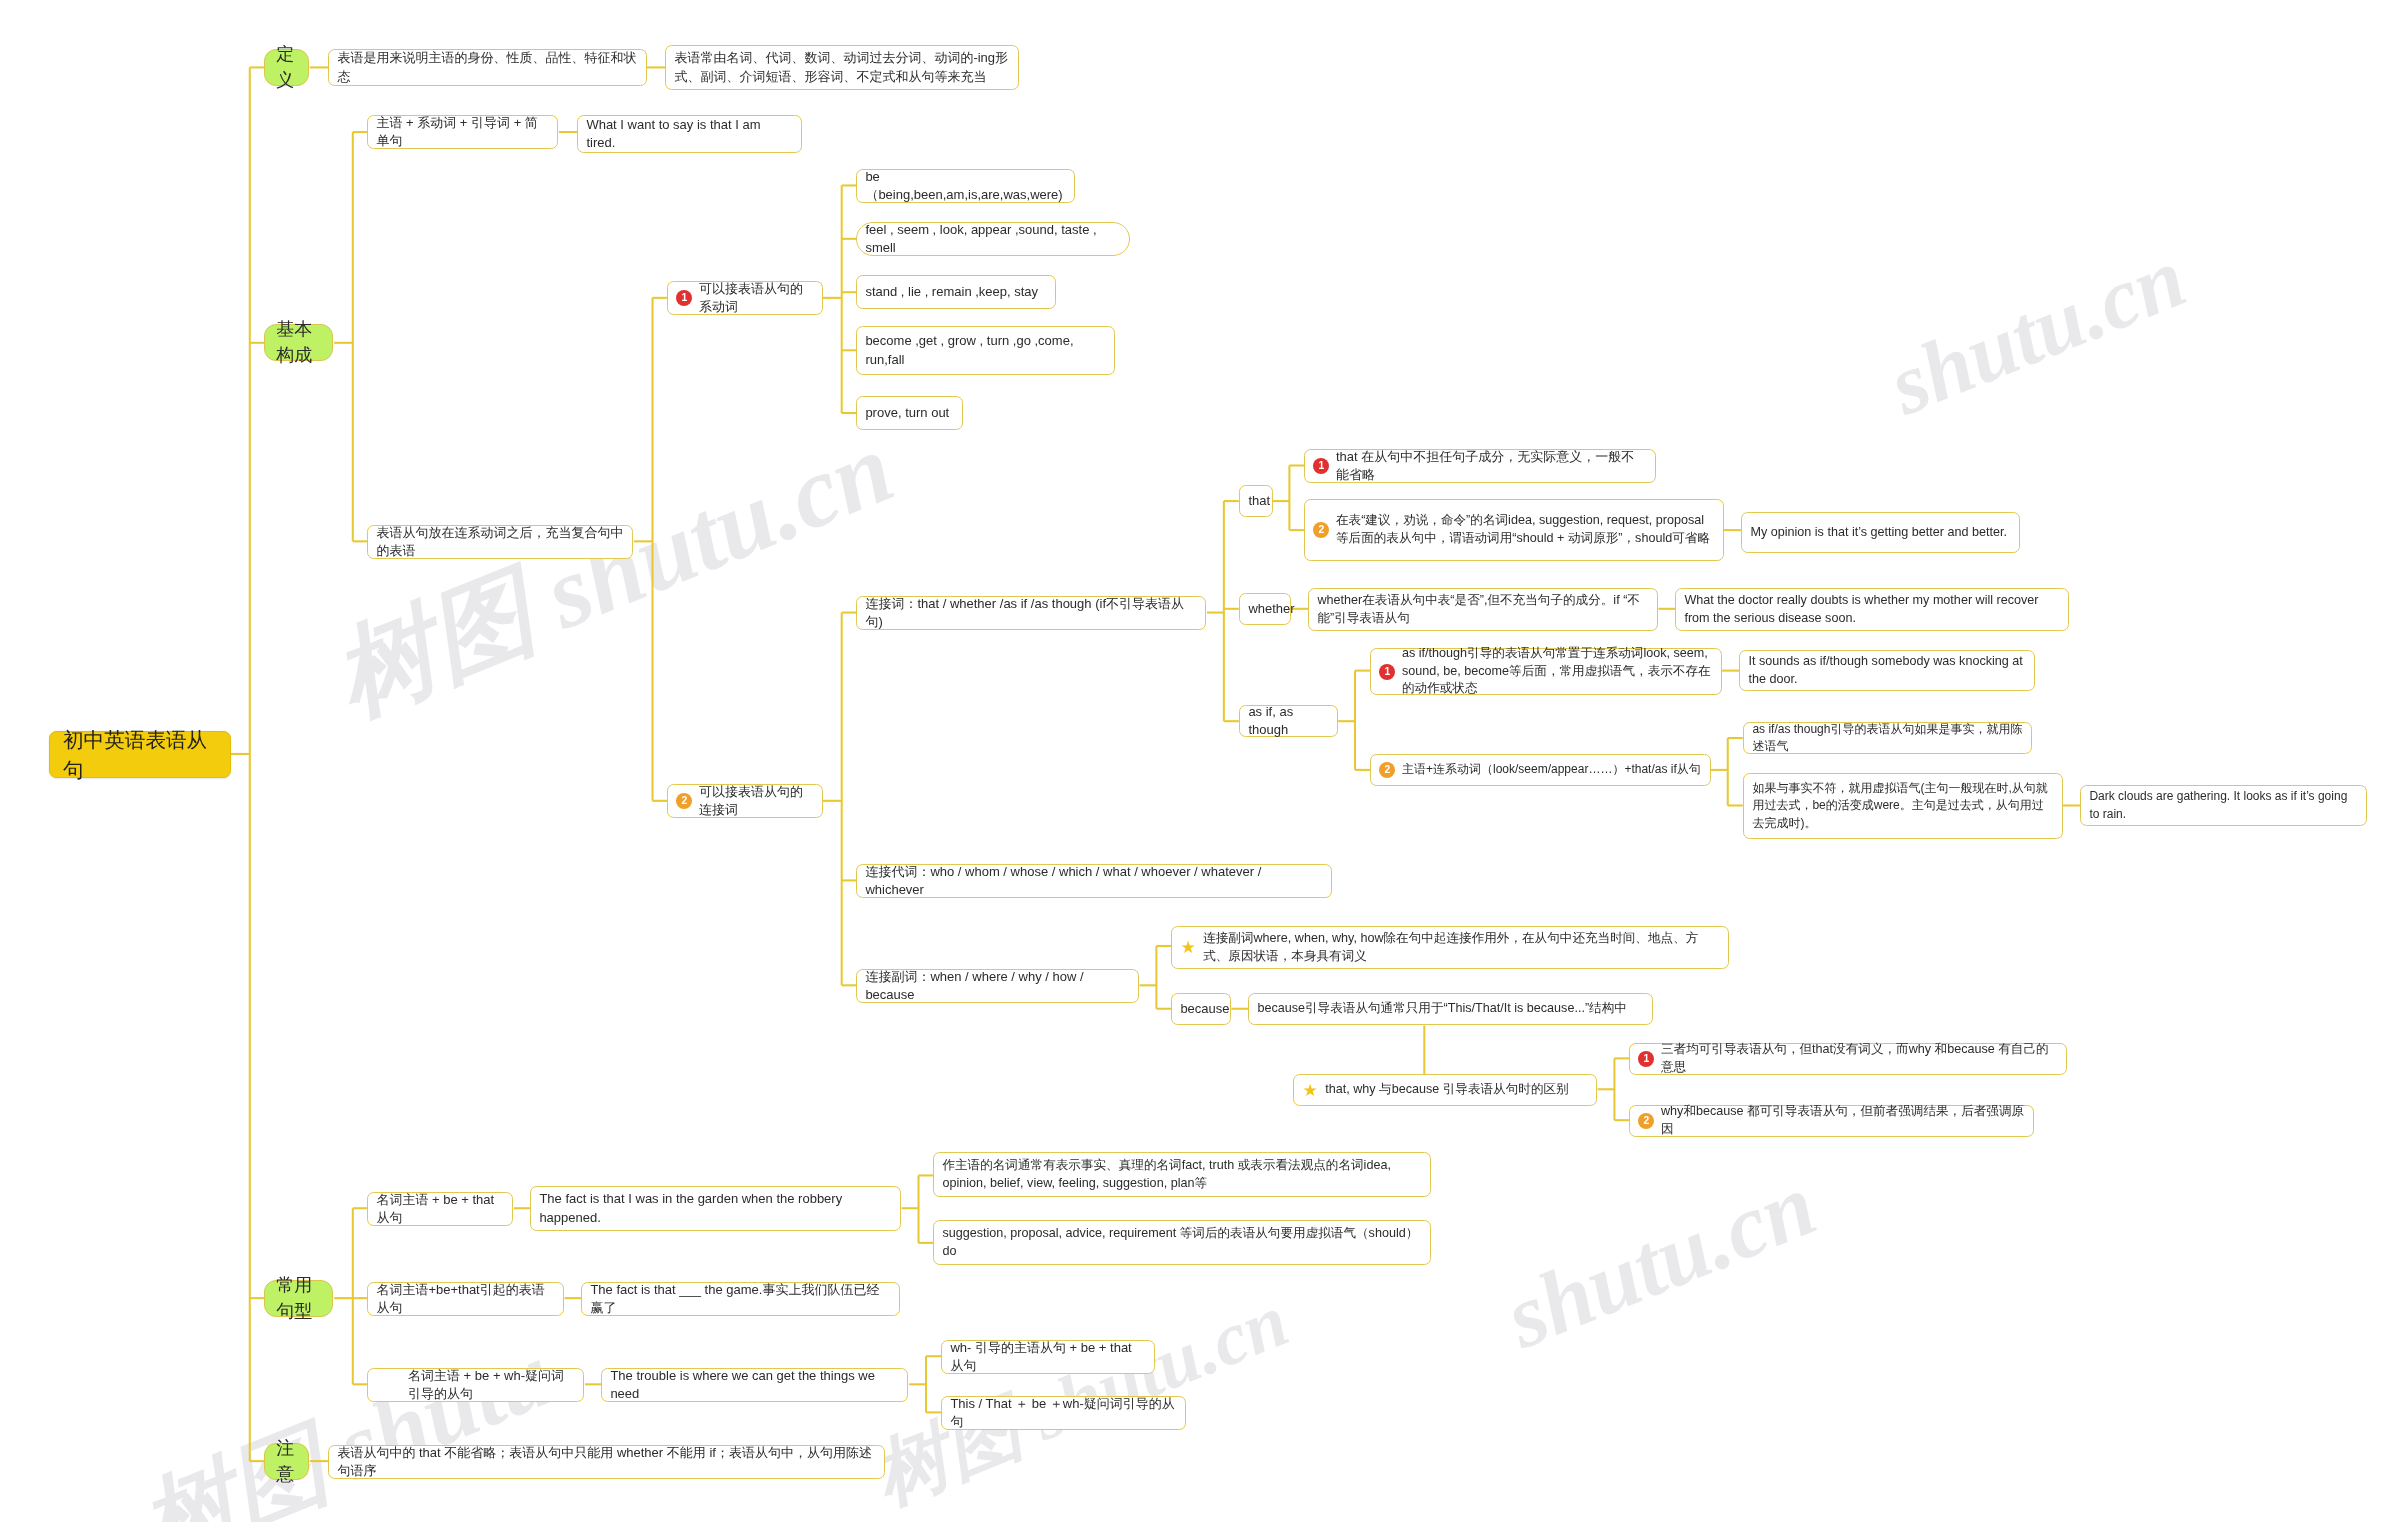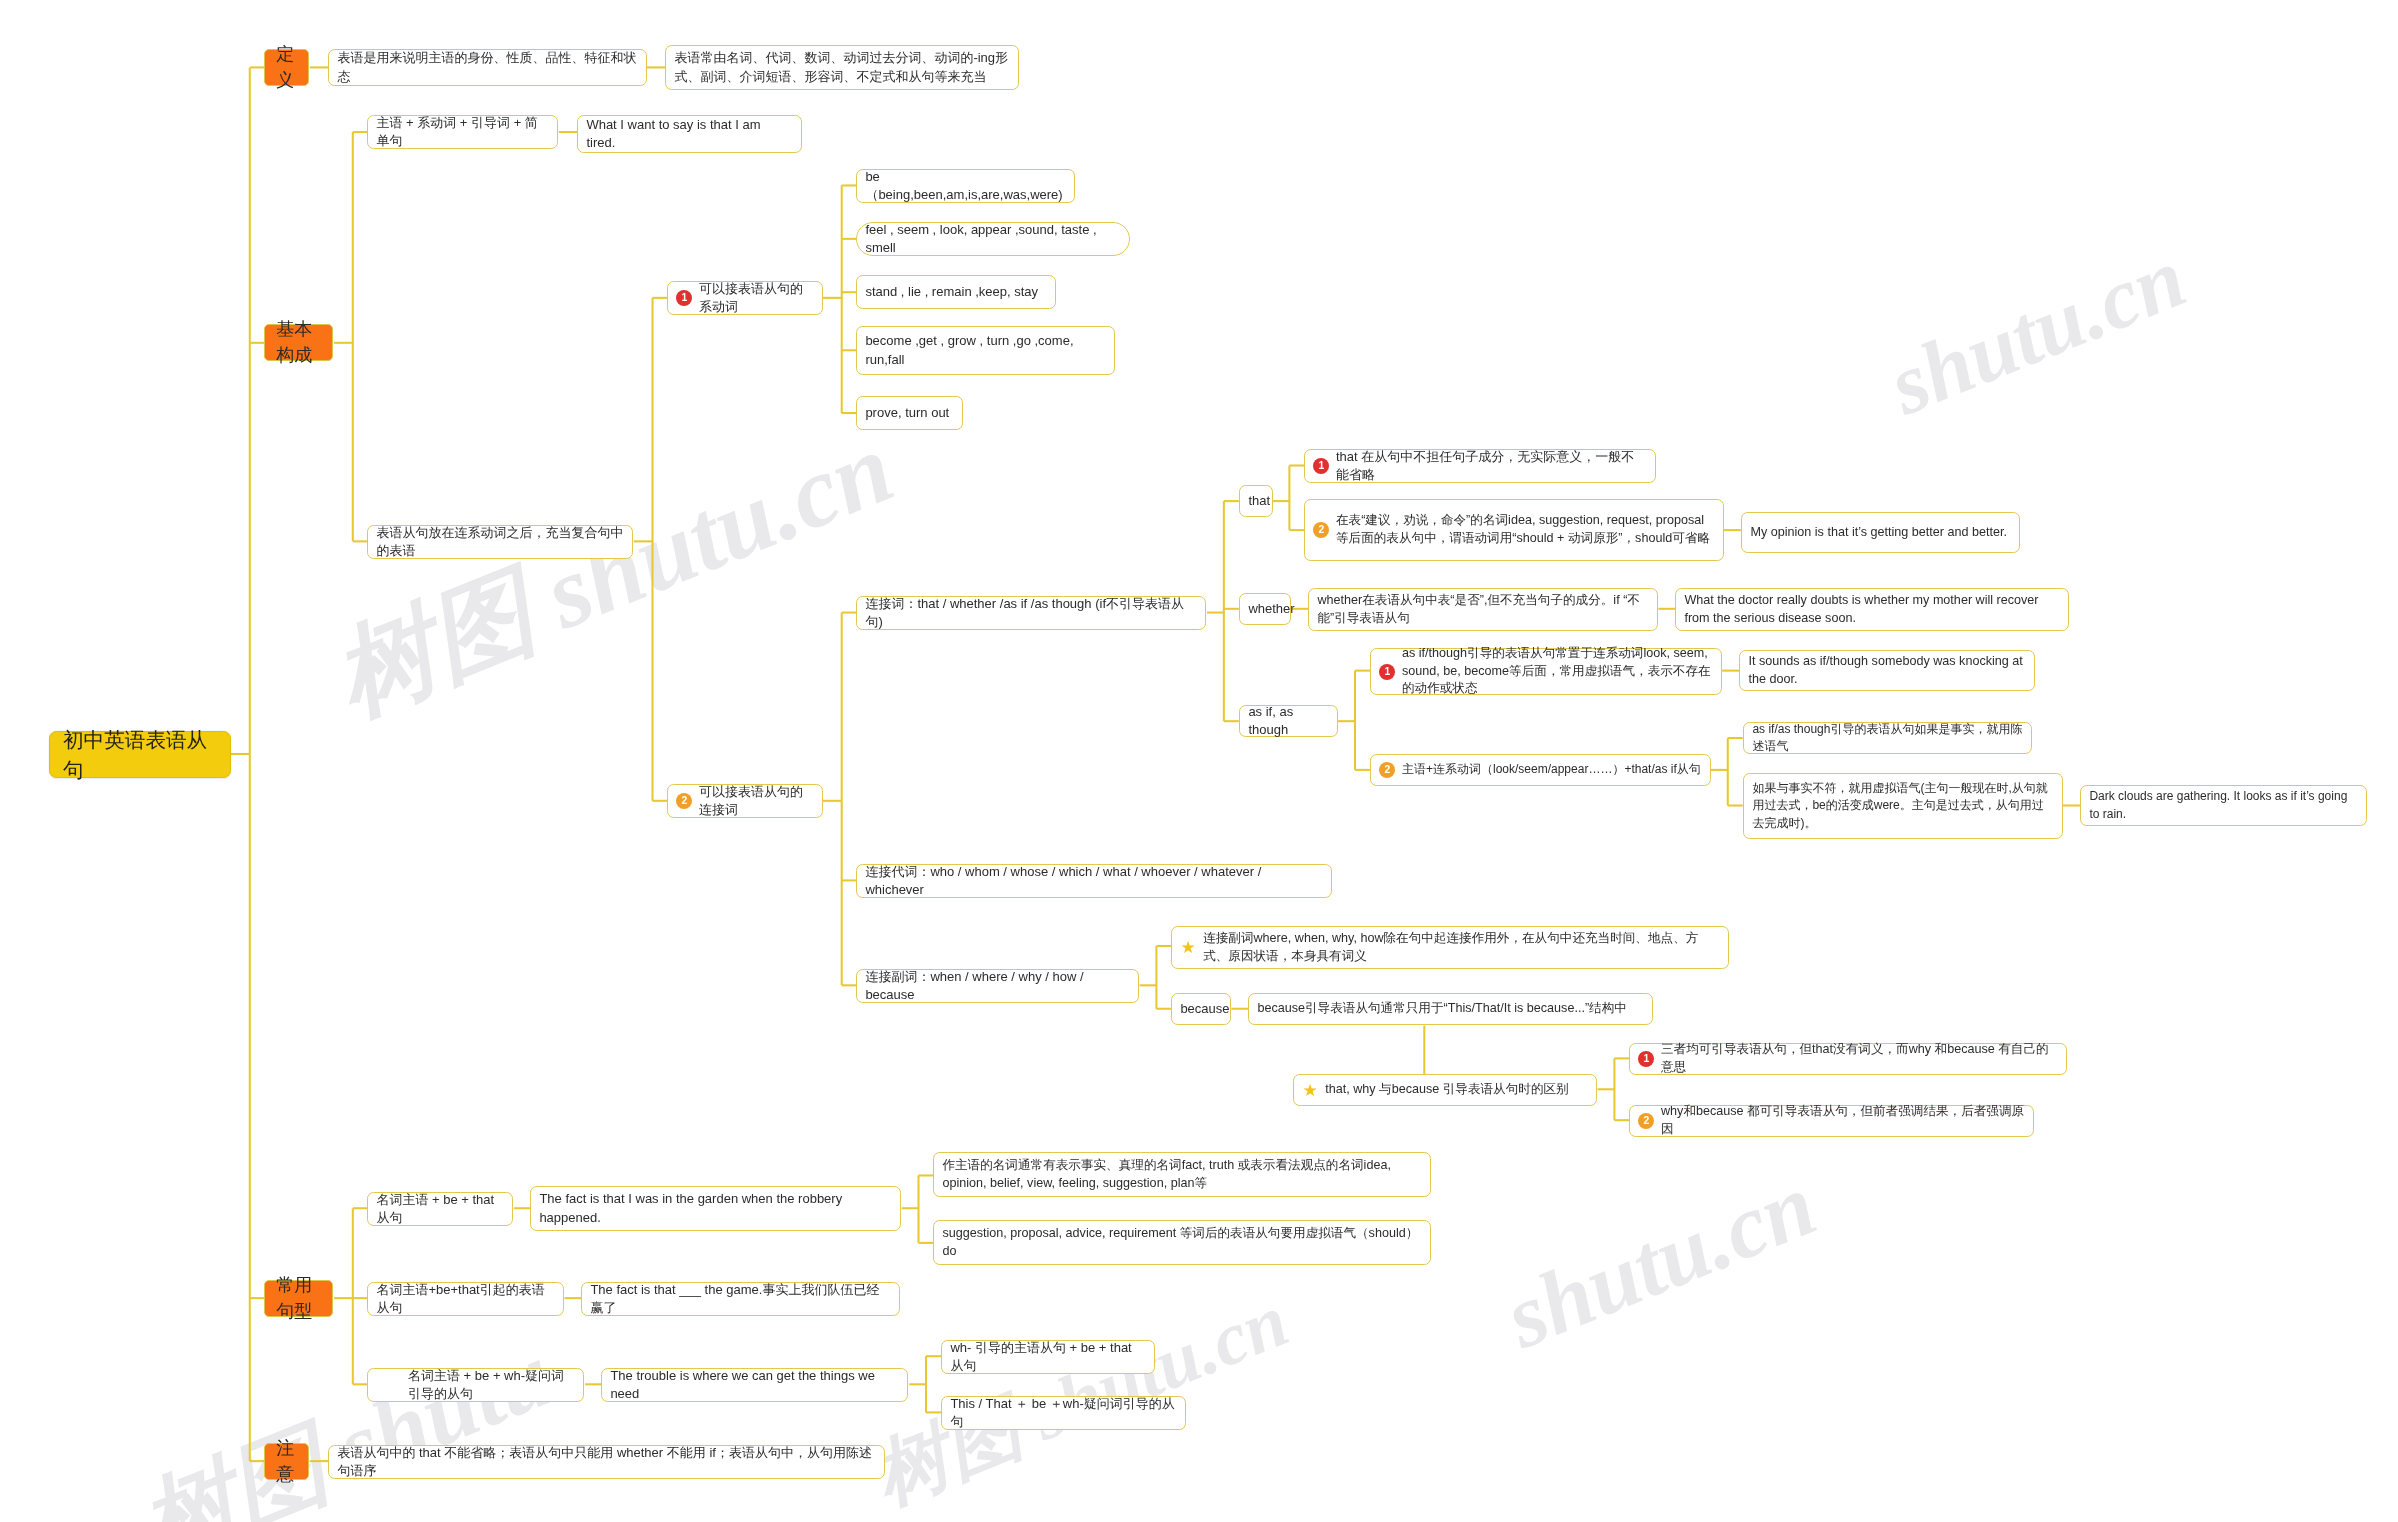--- a/index.html
+++ b/index.html
@@ -60,24 +60,24 @@
     border: 0.9px solid #e0bd00;
     color: #23211a;
     font-size: 20.6px;
     font-weight: normal;
     border-radius: 7.5px;
     padding: 8.4px 13px;
     box-shadow: 0 0.9px 1.9px rgba(0,0,0,.10);
   }
   
   .n-l1 {
-    background: #f97316;
+    background: #bef264;
     border: 0.9px solid #d9c64a;
     font-size: 18px;
-    border-radius: 5px;
+    border-radius: 12px;
     padding: 6.6px 11.2px;
     justify-content: center;
   }
   
   .n-box {
     background: #ffffff;
     border: 0.9px solid #e2c84e;
   }
 
   

